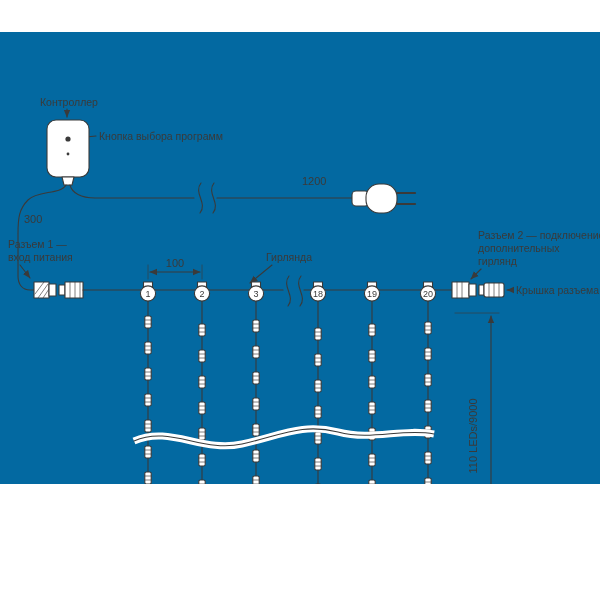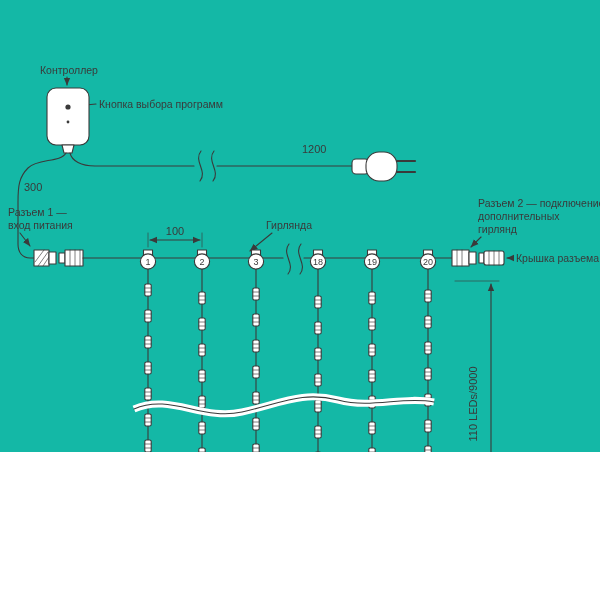--- a/index.html
+++ b/index.html
@@ -1,16 +1,16 @@
 <!DOCTYPE html>
 <html><head>
 <meta charset="utf-8">
 <style>
   html,body{margin:0;padding:0;background:#ffffff;}
-  .stage{width:600px;height:452px;background:#14b8a6;overflow:hidden;}
+  .stage{width:600px;height:452px;background:#0369a1;overflow:hidden;margin-top:32px;}
   svg{display:block;}
   svg text{font-family:"Liberation Sans","DejaVu Sans",sans-serif;font-size:10.5px;fill:#3a3a3a;}
   text.dim{font-size:11px;}
   text.num{font-size:9px;text-anchor:middle;}
   text.vdim{text-anchor:middle;}
   .ln{stroke:#3a3a3a;stroke-width:1.1;fill:none;stroke-linecap:round;stroke-linejoin:round;}
   .thin{stroke-width:0.65;}
   .pin{stroke-width:2.2;}
   .fw{fill:#ffffff;}
   .halo{stroke:#ffffff;stroke-width:7;fill:none;}

